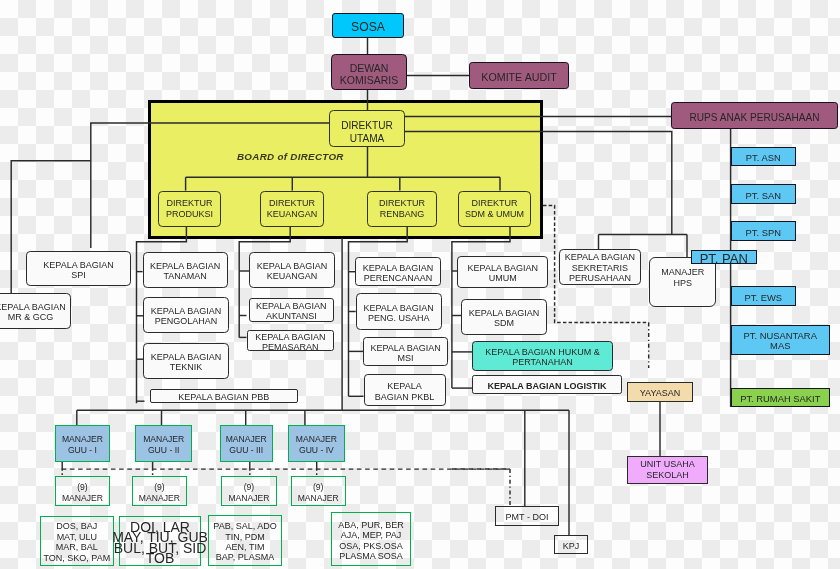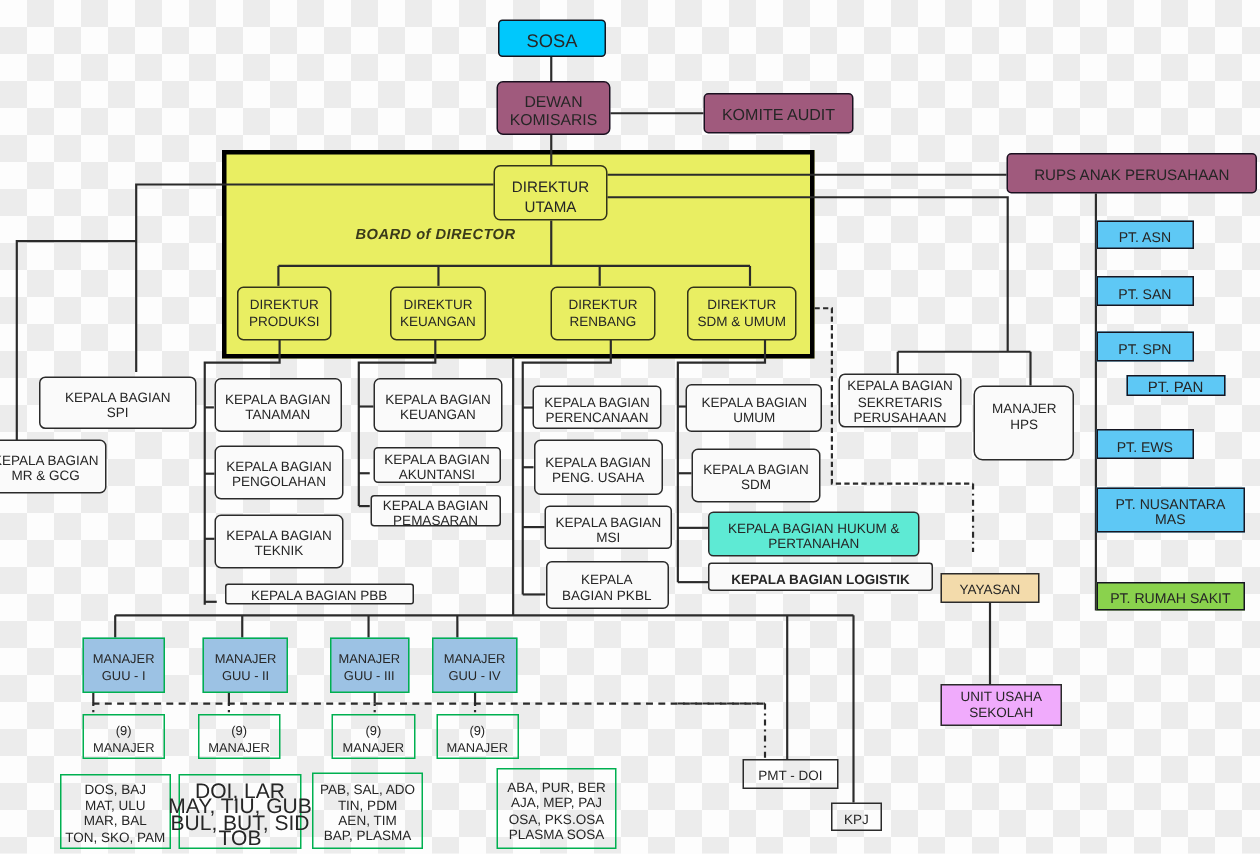--- a/index.html
+++ b/index.html
@@ -103,21 +103,21 @@
     <div class="nd" style="left: 26px; top: 251px; width: 105px; height: 35px; background: rgb(250, 250, 250); border: 1.5px solid rgb(43, 43, 43); border-radius: 4.21687px; font-size: 9px; line-height: 10.1px; padding-top: 2.4px;">KEPALA BAGIAN
 SPI</div>
     <div class="nd" style="left: -10px; top: 293px; width: 81px; height: 36px; background: rgb(250, 250, 250); border: 1.5px solid rgb(43, 43, 43); border-radius: 4.33735px; font-size: 9px; line-height: 10.1px; padding-top: 2.4px;">KEPALA BAGIAN
 MR &amp; GCG</div>
     <div class="nd" style="left: 142.6px; top: 252.4px; width: 85.2px; height: 35.8px; background: rgb(250, 250, 250); border: 1.5px solid rgb(43, 43, 43); border-radius: 4.31325px; font-size: 9px; line-height: 10.1px; padding-top: 2.4px;">KEPALA BAGIAN
 TANAMAN</div>
     <div class="nd" style="left: 143px; top: 297px; width: 86px; height: 36px; background: rgb(250, 250, 250); border: 1.5px solid rgb(43, 43, 43); border-radius: 4.33735px; font-size: 9px; line-height: 10.1px; padding-top: 2.4px;">KEPALA BAGIAN
 PENGOLAHAN</div>
     <div class="nd" style="left: 143px; top: 343px; width: 86px; height: 36px; background: rgb(250, 250, 250); border: 1.5px solid rgb(43, 43, 43); border-radius: 4.33735px; font-size: 9px; line-height: 10.1px; padding-top: 2.4px;">KEPALA BAGIAN
 TEKNIK</div>
-    <div class="nd" style="left: 149.8px; top: 389.4px; width: 126px; height: 13.6px; background: rgb(250, 250, 250); border: 1.5px solid rgb(43, 43, 43); border-radius: 2px; font-size: 9px; line-height: 10.1px; padding-top: 2.4px;">KEPALA BAGIAN PBB</div>
+    <div class="nd" style="left: 149.8px; top: 389.4px; width: 148px; height: 13.6px; background: rgb(250, 250, 250); border: 1.5px solid rgb(43, 43, 43); border-radius: 2px; font-size: 9px; line-height: 10.1px; padding-top: 2.4px;">KEPALA BAGIAN PBB</div>
     <div class="nd" style="left: 249px; top: 252px; width: 86px; height: 36px; background: rgb(250, 250, 250); border: 1.5px solid rgb(43, 43, 43); border-radius: 4.33735px; font-size: 9px; line-height: 10.1px; padding-top: 2.4px;">KEPALA BAGIAN
 KEUANGAN</div>
     <div class="nd" style="left: 249px; top: 297.8px; width: 84.6px; height: 24.3px; background: rgb(250, 250, 250); border: 1.5px solid rgb(43, 43, 43); border-radius: 2.92771px; font-size: 9px; line-height: 10.1px; padding-top: 2.4px;">KEPALA BAGIAN
 AKUNTANSI</div>
     <div class="nd" style="left: 246.5px; top: 330.4px; width: 87.7px; height: 20.8px; background: rgb(250, 250, 250); border: 1.5px solid rgb(43, 43, 43); border-radius: 2.50602px; font-size: 9px; line-height: 10.1px; padding-top: 2.4px;">KEPALA BAGIAN
 PEMASARAN</div>
     <div class="nd" style="left: 355px; top: 257px; width: 86px; height: 29px; background: rgb(250, 250, 250); border: 1.5px solid rgb(43, 43, 43); border-radius: 3.49398px; font-size: 9px; line-height: 10.1px; padding-top: 2.4px;">KEPALA BAGIAN
 PERENCANAAN</div>
     <div class="nd" style="left: 355.7px; top: 293.4px; width: 86px; height: 36.6px; background: rgb(250, 250, 250); border: 1.5px solid rgb(43, 43, 43); border-radius: 4.40964px; font-size: 9px; line-height: 10.1px; padding-top: 2.4px;">KEPALA BAGIAN
 PENG. USAHA</div>
@@ -134,21 +134,21 @@
     <div class="nd" style="left: 472px; top: 375px; width: 150px; height: 19px; background: rgb(250, 250, 250); border: 1.5px solid rgb(43, 43, 43); border-radius: 2.28916px; font-size: 9px; line-height: 10.1px; padding-top: 2.4px; font-weight: bold;">KEPALA BAGIAN LOGISTIK</div>
     <div class="nd" style="left: 559.2px; top: 249.2px; width: 81.5px; height: 35.4px; background: rgb(250, 250, 250); border: 1.5px solid rgb(43, 43, 43); border-radius: 4.26506px; font-size: 9px; line-height: 10.7px; padding-top: 2px;">KEPALA BAGIAN
 SEKRETARIS
 PERUSAHAAN</div>
     <div class="nd" style="left: 649.4px; top: 257.1px; width: 66.9px; height: 50.3px; background: rgb(250, 250, 250); border: 1.5px solid rgb(43, 43, 43); border-radius: 6.06024px; font-size: 9px; line-height: 10.6px; padding-bottom: 8.4px;">MANAJER
 HPS</div>
     <div class="nd" style="left: 671px; top: 102px; width: 167px; height: 27px; background: rgb(160, 90, 125); border: 1.7px solid rgb(26, 16, 32); border-radius: 3.25301px; font-size: 10.1px; line-height: 13px; padding-top: 3px;">RUPS ANAK PERUSAHAAN</div>
     <div class="nd" style="left: 730.5px; top: 146.6px; width: 65.5px; height: 19.5px; background: rgb(94, 200, 245); border: 1.9px solid rgb(22, 22, 34); border-radius: 0px; font-size: 9.4px; line-height: 11px; padding-top: 3px;">PT. ASN</div>
     <div class="nd" style="left: 730.5px; top: 184px; width: 65.5px; height: 19.5px; background: rgb(94, 200, 245); border: 1.9px solid rgb(22, 22, 34); border-radius: 0px; font-size: 9.4px; line-height: 11px; padding-top: 3px;">PT. SAN</div>
     <div class="nd" style="left: 730.5px; top: 221px; width: 65.5px; height: 19.5px; background: rgb(94, 200, 245); border: 1.9px solid rgb(22, 22, 34); border-radius: 0px; font-size: 9.4px; line-height: 11px; padding-top: 3px;">PT. SPN</div>
-    <div class="nd" style="left: 751px; top: 249.5px; width: 65.5px; height: 14px; background: rgb(94, 200, 245); border: 1.9px solid rgb(22, 22, 34); border-radius: 0px; font-size: 10px; line-height: 11px; padding-top: 3px;">PT. PAN</div>
+    <div class="nd" style="left: 691px; top: 249.5px; width: 65.5px; height: 14px; background: rgb(94, 200, 245); border: 1.9px solid rgb(22, 22, 34); border-radius: 0px; font-size: 13px; line-height: 11px; padding-top: 3px;">PT. PAN</div>
     <div class="nd" style="left: 730.5px; top: 286px; width: 65.5px; height: 19.5px; background: rgb(94, 200, 245); border: 1.9px solid rgb(22, 22, 34); border-radius: 0px; font-size: 9.4px; line-height: 11px; padding-top: 3px;">PT. EWS</div>
     <div class="nd" style="left: 730.5px; top: 324.6px; width: 99.5px; height: 30px; background: rgb(94, 200, 245); border: 1.9px solid rgb(22, 22, 34); border-radius: 0px; font-size: 9.4px; line-height: 10.5px; padding-top: 3px;">PT. NUSANTARA
 MAS</div>
     <div class="nd" style="left: 730.5px; top: 387.5px; width: 99.5px; height: 19.5px; background: rgb(138, 210, 77); border: 1.9px solid rgb(22, 22, 34); border-radius: 0px; font-size: 9.4px; line-height: 11px; padding-top: 3px;">PT. RUMAH SAKIT</div>
     <div class="nd" style="left: 627px; top: 382px; width: 66px; height: 20px; background: rgb(243, 219, 171); border: 1.3px solid rgb(43, 43, 43); border-radius: 0px; font-size: 9px; line-height: 11px; padding-top: 3px;">YAYASAN</div>
     <div class="nd" style="left: 627px; top: 456px; width: 81px; height: 28px; background: #f0abfc; border: 1.3px solid rgb(43, 43, 43); border-radius: 0px; font-size: 9px; line-height: 11.5px; padding-top: 0;">UNIT USAHA
 SEKOLAH</div>
     <div class="nd" style="left: 54.8px; top: 425.1px; width: 55.3px; height: 36.9px; background: rgb(156, 194, 228); border: 1.8px solid rgb(0, 176, 80); border-radius: 0px; font-size: 8.6px; line-height: 11.4px; padding-top: 3px;">MANAJER
 GUU - I</div>
     <div class="nd" style="left: 135.3px; top: 425.1px; width: 56.8px; height: 36.9px; background: rgb(156, 194, 228); border: 1.8px solid rgb(0, 176, 80); border-radius: 0px; font-size: 8.6px; line-height: 11.4px; padding-top: 3px;">MANAJER

